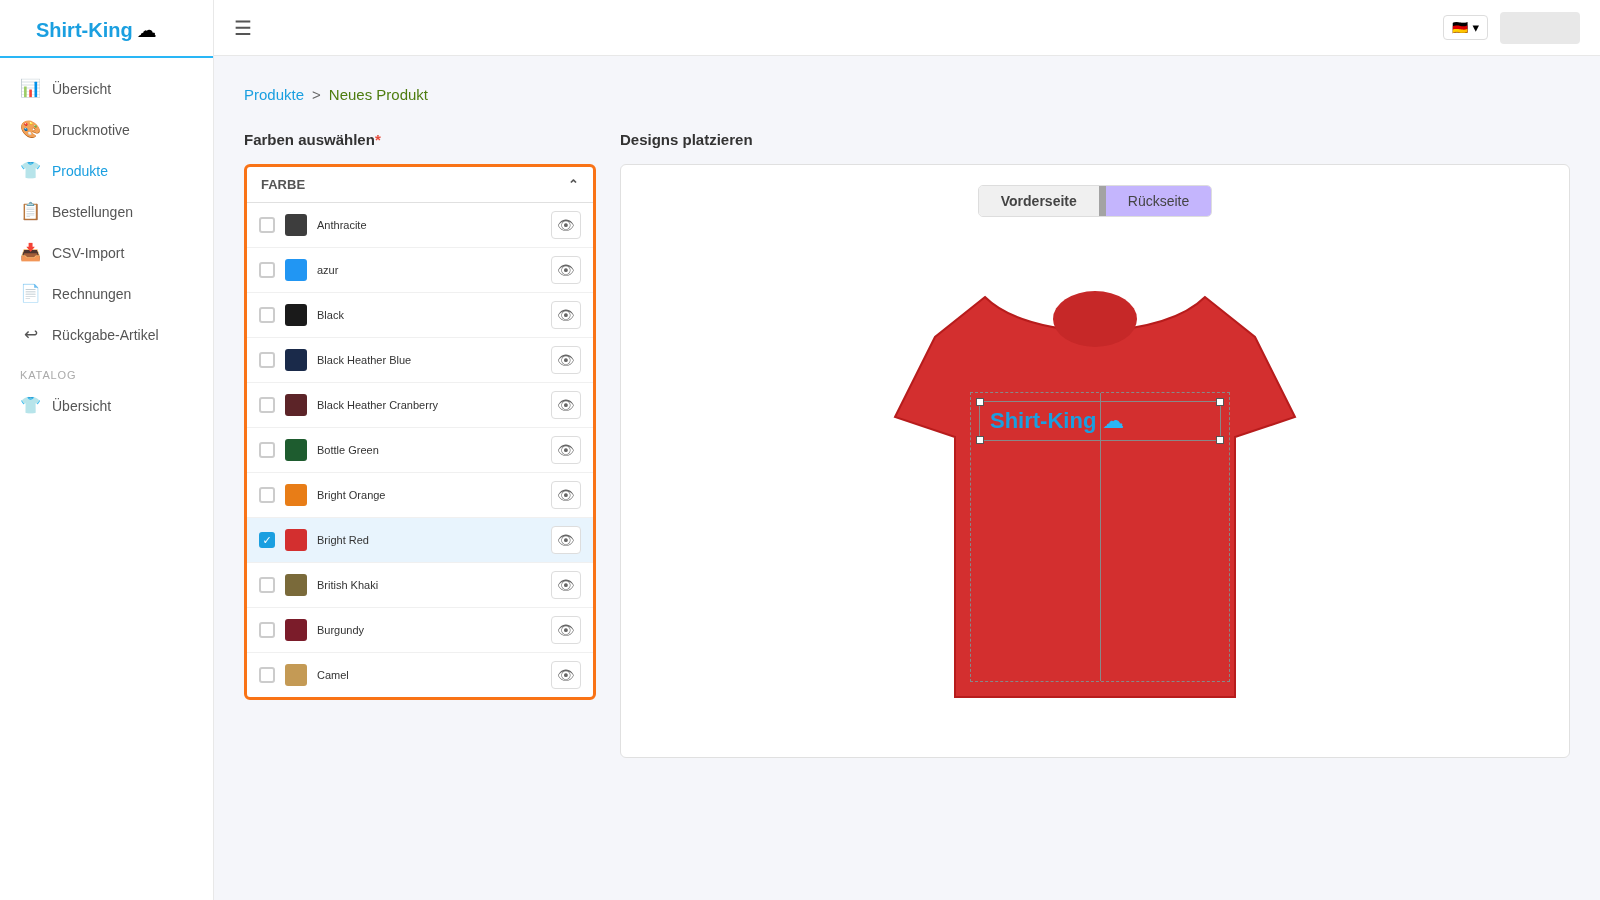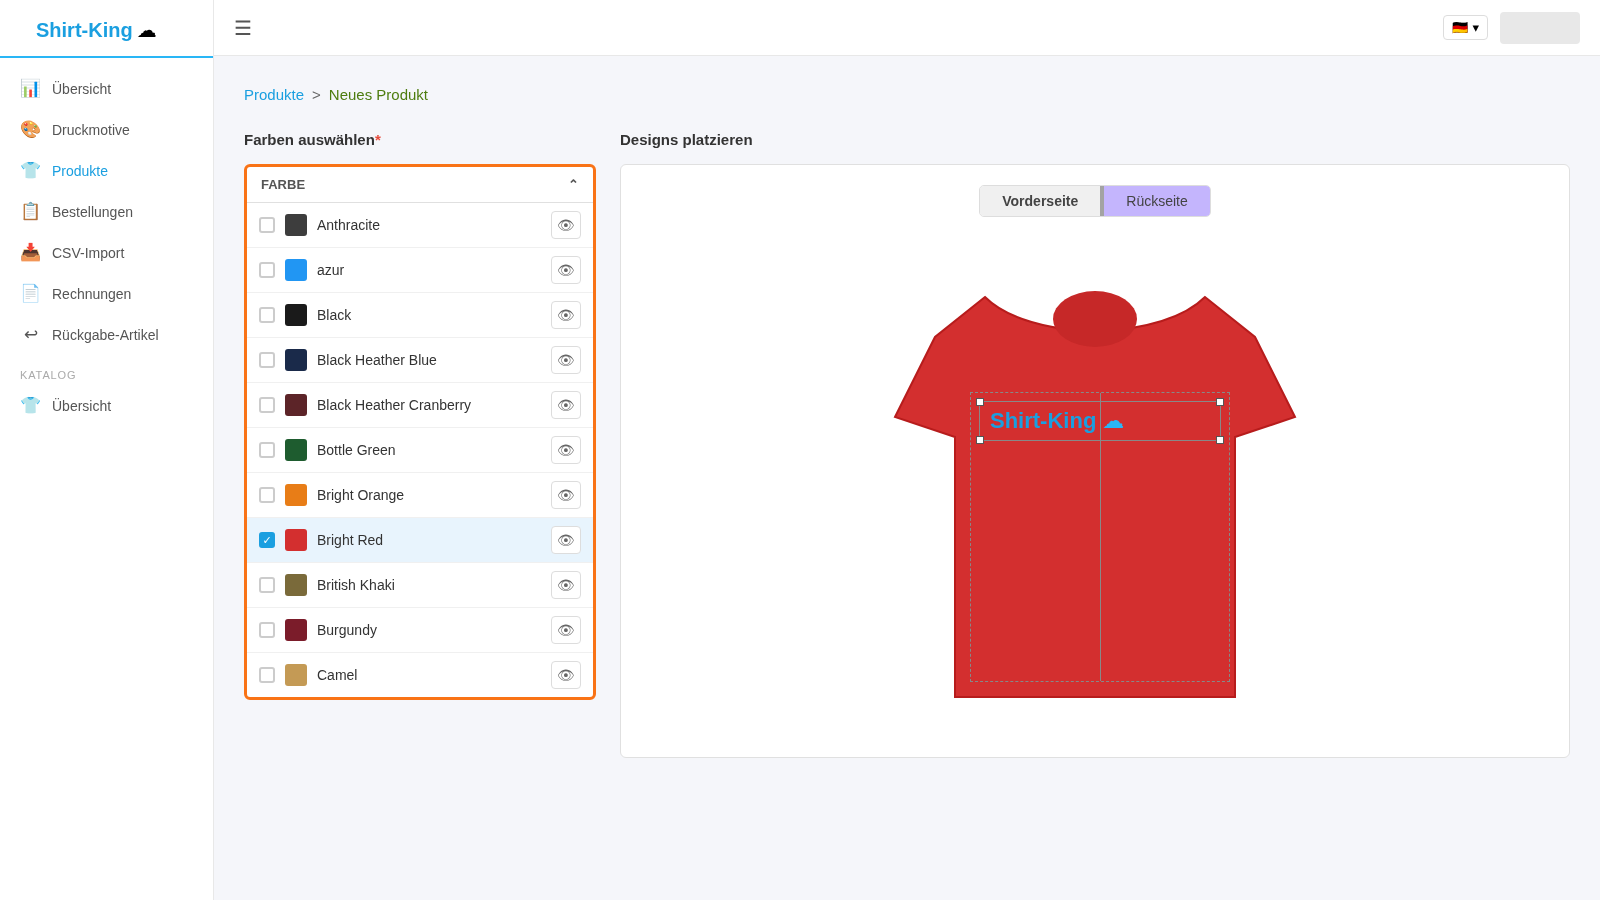--- a/index.html
+++ b/index.html
@@ -158,21 +158,21 @@
     .color-checkbox.checked::after {
       content: '✓'; color: #fff; font-size: 11px;
     }
     .color-swatch {
       width: 22px; height: 22px;
       border-radius: 3px;
       flex-shrink: 0;
     }
     .color-name {
       flex: 1;
-      font-size: 14px;
+      font-size: 11px;
       color: #333;
     }
     .eye-btn {
       width: 30px; height: 28px;
       border: 1px solid #ddd; border-radius: 4px;
       background: #fff;
       display: flex; align-items: center; justify-content: center;
       cursor: pointer;
       font-size: 14px;
       color: #666;
@@ -212,21 +212,21 @@
       cursor: pointer;
       background: #c4b5fd;
       color: #444;
       border: none;
       outline: none;
     }
     .view-tab.active {
       background: #f0f0f0;
       font-weight: 600;
     }
-    .view-tab:first-child { border-right: 4px solid #a3a3a3; }
+    .view-tab:first-child { border-right: 7px solid #a3a3a3; }
 
     
     .shirt-container {
       position: relative;
       width: 440px;
       height: 500px;
     }
     
     .design-overlay {
       position: absolute;

